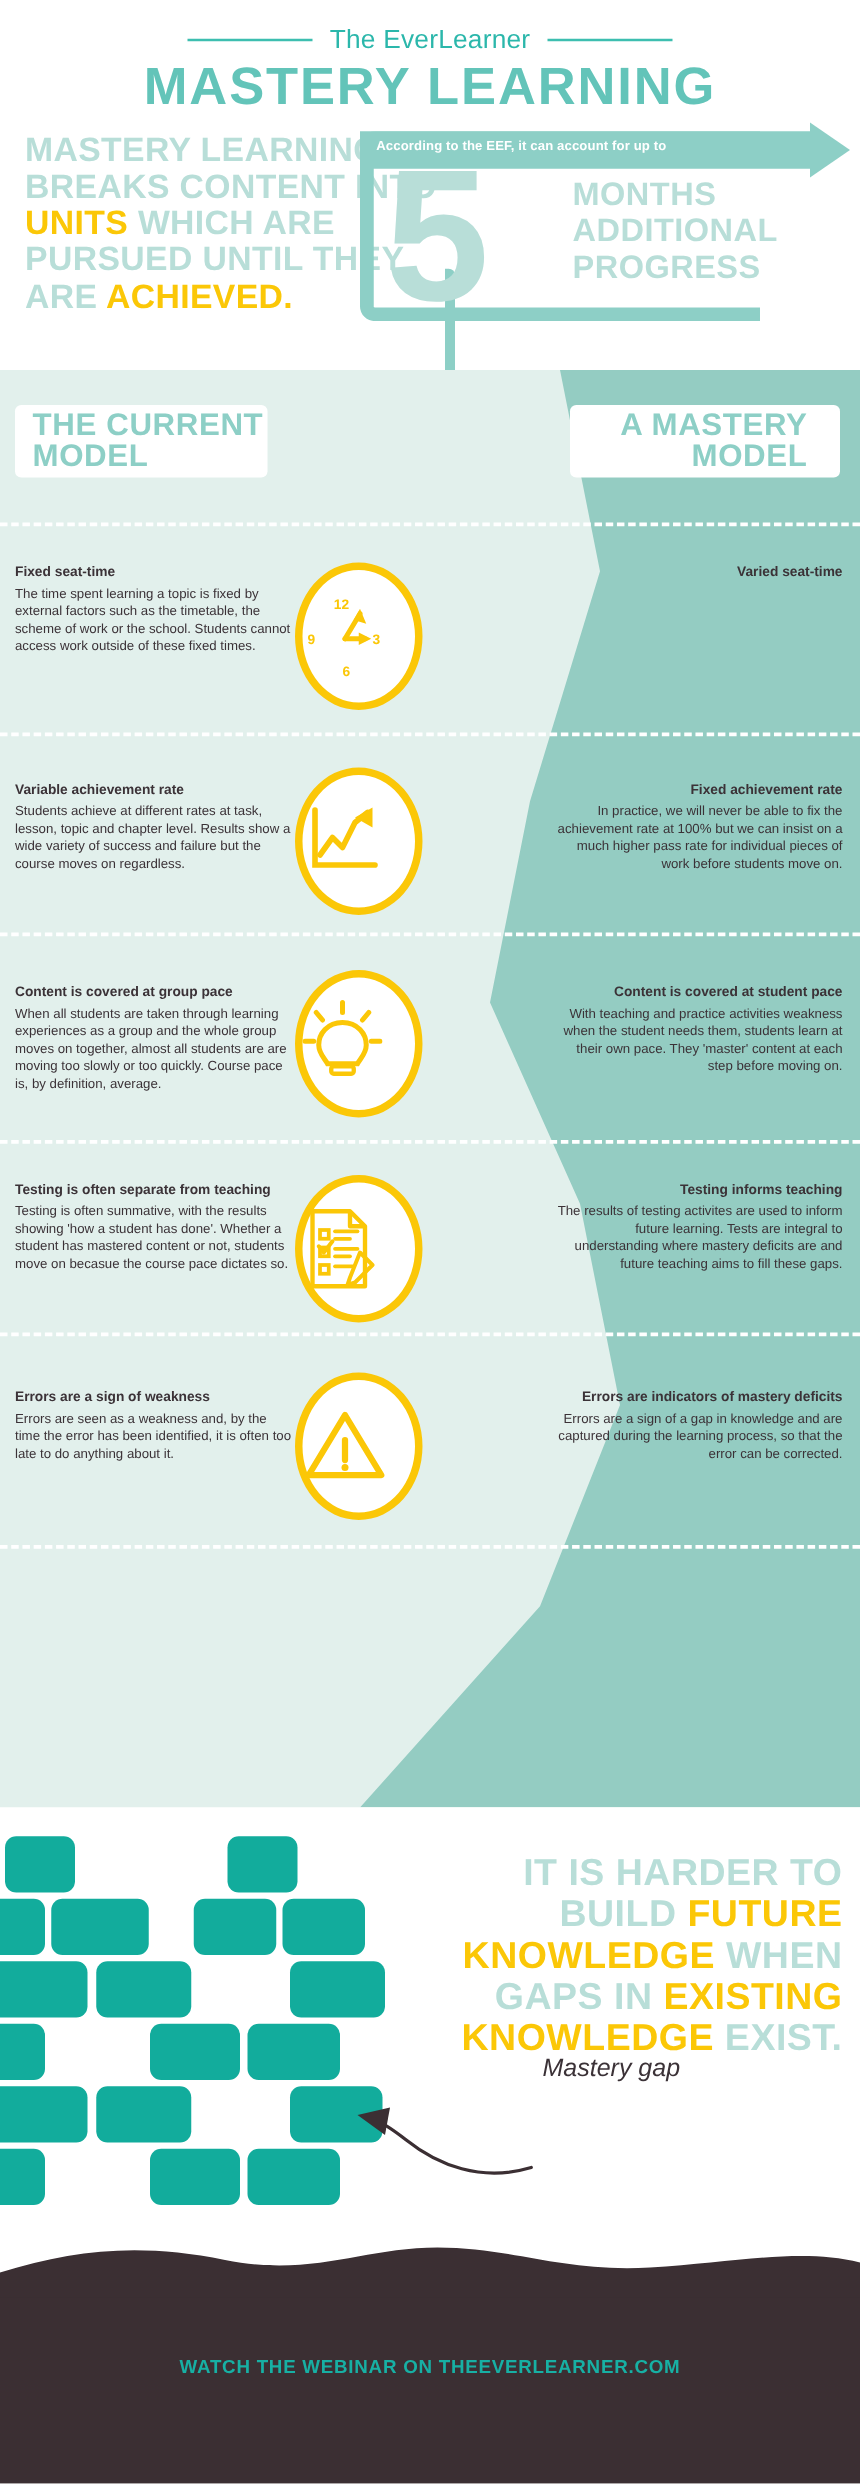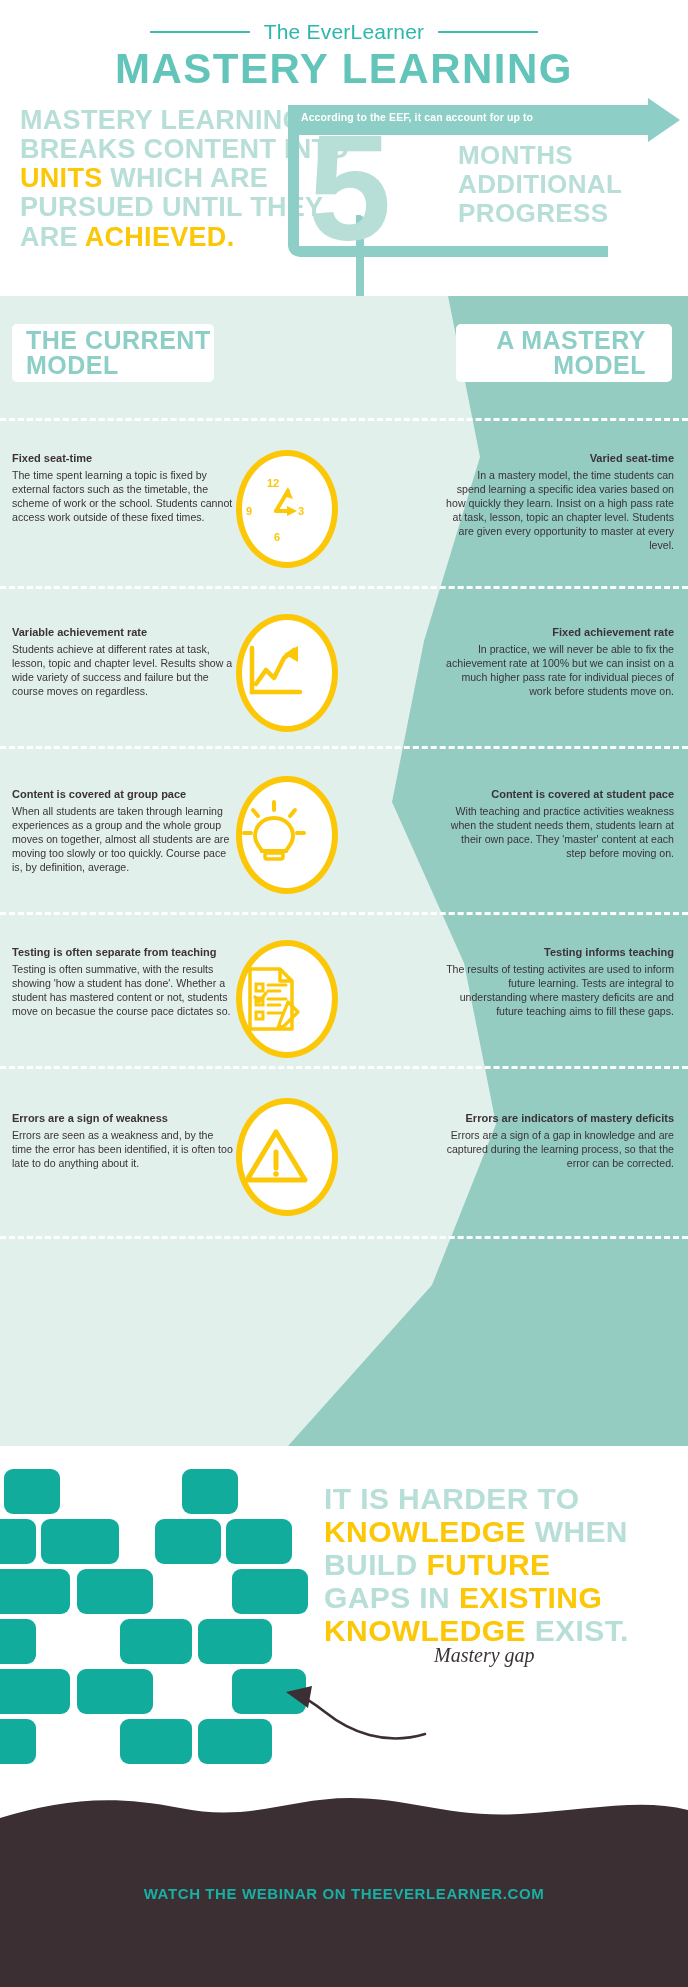--- a/index.html
+++ b/index.html
@@ -49,25 +49,25 @@
   .col-r{position:absolute;right:14px;width:228px;color:#3b3237;text-align:right;}
   .ch{font-size:11px;font-weight:bold;line-height:1.25;margin-bottom:2px;}
   .cb{font-size:10.6px;line-height:1.33;}
 
   .icon-badge{position:absolute;left:236px;width:102px;height:118px;background:#ffffff;
     border:6px solid #fbc707;border-radius:50%;box-sizing:border-box;display:flex;align-items:center;justify-content:flex-start;}
 
   
   .wall{position:absolute;left:0;top:1446px;width:688px;height:400px;background:#ffffff;overflow:hidden;}
   .brick{position:absolute;background:#12ac9c;border-radius:9px;}
-  .wall-copy{position:absolute;right:14px;top:36px;width:350px;color:#b8ded8;
+  .wall-copy{position:absolute;right:14px;top:36px;width:350px;text-align:right;color:#b8ded8;
     font-size:30px;font-weight:bold;line-height:1.1;letter-spacing:.4px;}
   .wall-copy .hl{color:#fbc707;}
   .gap-label{position:absolute;left:434px;top:1644px;color:#3b3237;font-size:20px;
-    font-family:Liberation Serif, serif;font-style:italic;}
+    font-family:Liberation Sans, sans-serif;font-style:italic;}
 
   
   .footer{position:absolute;left:0;bottom:0;width:688px;height:190px;background:#3b2f33;}
   .footer-wave{position:absolute;left:0;top:-1px;width:688px;height:42px;}
   .footer-cta{position:absolute;left:0;top:88px;width:688px;text-align:center;color:#17b0a4;
     font-size:15px;font-weight:bold;letter-spacing:.6px;}
 </style>
 </head>
 <body>
 
@@ -124,21 +124,20 @@
     <div class="dash" style="top:770px"></div>
     <div class="dash" style="top:940px"></div>
 
     <div class="row" style="top:150px;height:140px">
       <div class="col-l" style="top:6px">
         <div class="ch">Fixed seat-time</div>
         <div class="cb">The time spent learning a topic is fixed by external factors such as the timetable, the scheme of work or the school. Students cannot access work outside of these fixed times.</div>
       </div>
       <div class="col-r" style="top:6px">
         <div class="ch">Varied seat-time</div>
-        <div class="cb">In a mastery model, the time students can spend learning a specific idea varies based on how quickly they learn. Insist on a high pass rate at task, lesson, topic an chapter level. Students are given every opportunity to master at every level.</div>
       </div>
       <div class="icon-badge" style="top:4px">
         <svg width="72" height="76" viewBox="0 0 72 76">
           <text x="25" y="16" font-size="11" font-weight="bold" fill="#fbc707" font-family="Liberation Sans, sans-serif">12</text>
           <text x="56" y="44" font-size="11" font-weight="bold" fill="#fbc707" font-family="Liberation Sans, sans-serif">3</text>
           <text x="32" y="70" font-size="11" font-weight="bold" fill="#fbc707" font-family="Liberation Sans, sans-serif">6</text>
           <text x="4" y="44" font-size="11" font-weight="bold" fill="#fbc707" font-family="Liberation Sans, sans-serif">9</text>
           <line x1="34" y1="40" x2="46" y2="20" stroke="#fbc707" stroke-width="4" stroke-linecap="round"></line>
           <polygon points="46,16 51,28 41,25" fill="#fbc707"></polygon>
           <line x1="34" y1="40" x2="50" y2="40" stroke="#fbc707" stroke-width="4" stroke-linecap="round"></line>
@@ -229,22 +228,22 @@
           <line x1="34" y1="26" x2="34" y2="42" stroke="#fbc707" stroke-width="5" stroke-linecap="round"></line>
           <circle cx="34" cy="48" r="2.8" fill="#fbc707"></circle>
         </svg>
       </div>
     </div>
   </div>
 
   <div class="wall">
     <div class="wall-copy">
       <div><span>IT IS HARDER TO</span></div>
+      <div><span>BUILD </span><span class="hl">FUTURE</span></div>
       <div><span class="hl">KNOWLEDGE</span><span> WHEN</span></div>
-      <div><span>BUILD </span><span class="hl">FUTURE</span></div>
       <div><span>GAPS IN </span><span class="hl">EXISTING</span></div>
       <div><span class="hl">KNOWLEDGE</span><span> EXIST.</span></div>
     </div>
 
     <div class="brick" style="left:4px;  top:23px; width:56px; height:45px;"></div>
     <div class="brick" style="left:182px; top:23px; width:56px; height:45px;"></div>
 
     <div class="brick" style="left:-20px;top:73px; width:56px; height:45px;"></div>
     <div class="brick" style="left:41px;  top:73px; width:78px; height:45px;"></div>
     <div class="brick" style="left:155px; top:73px; width:66px; height:45px;"></div>

